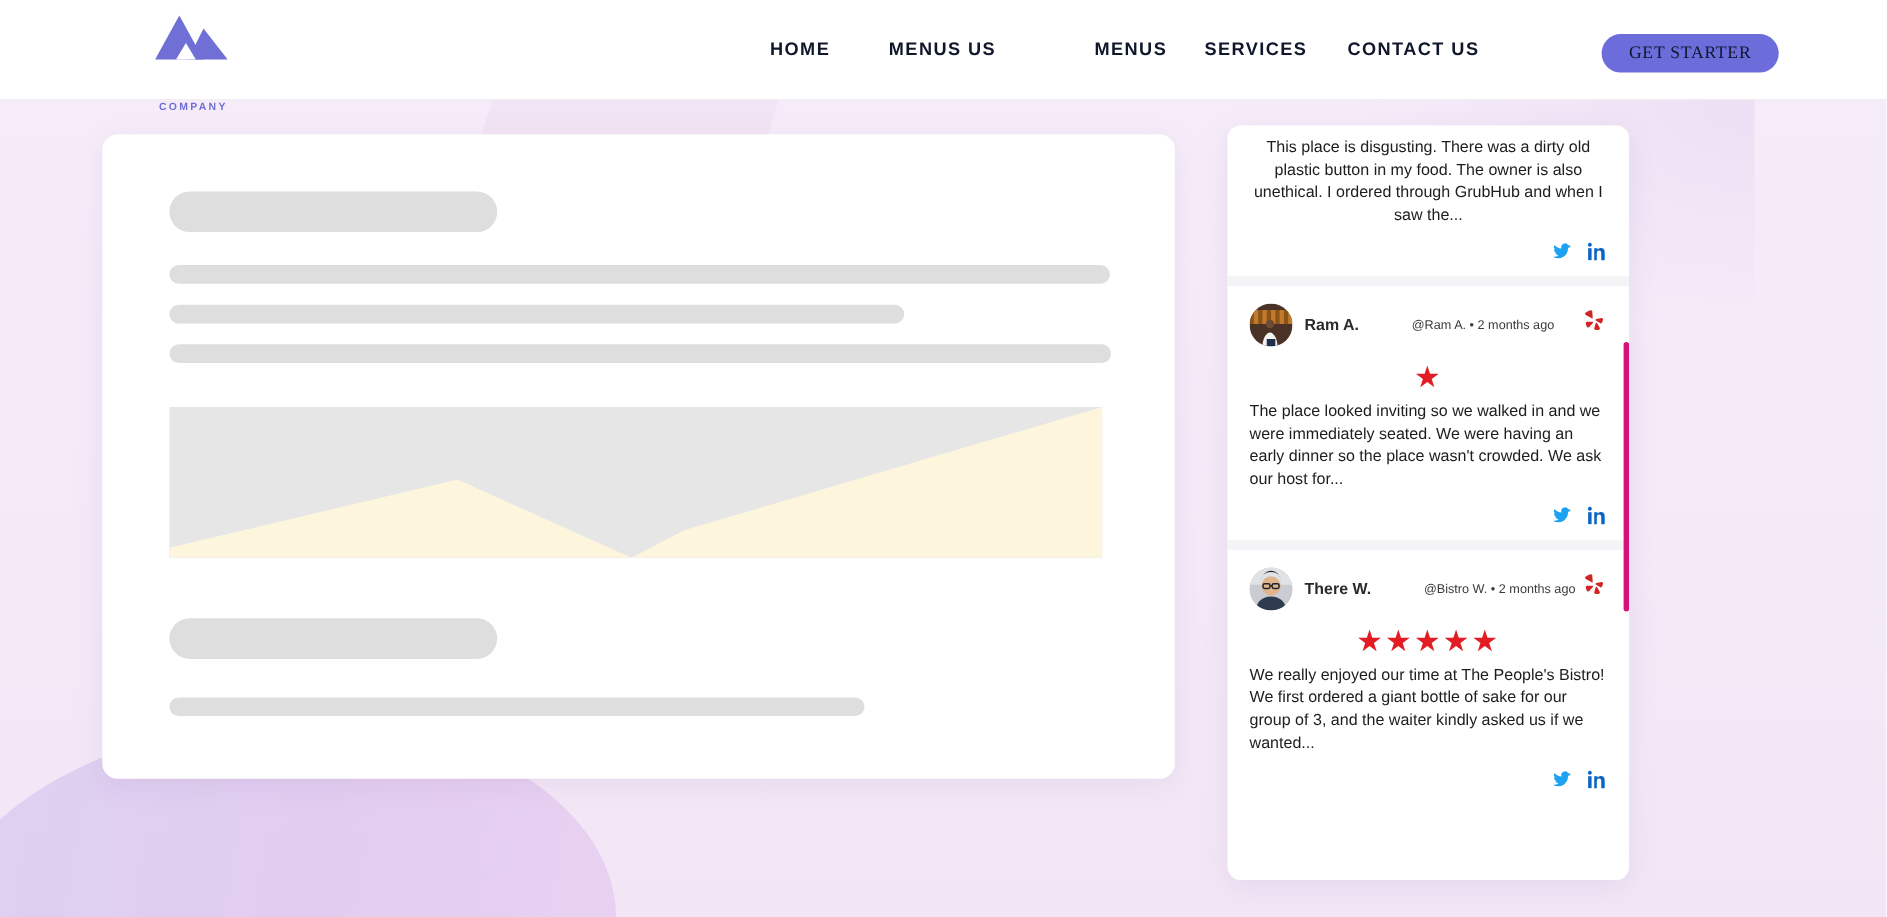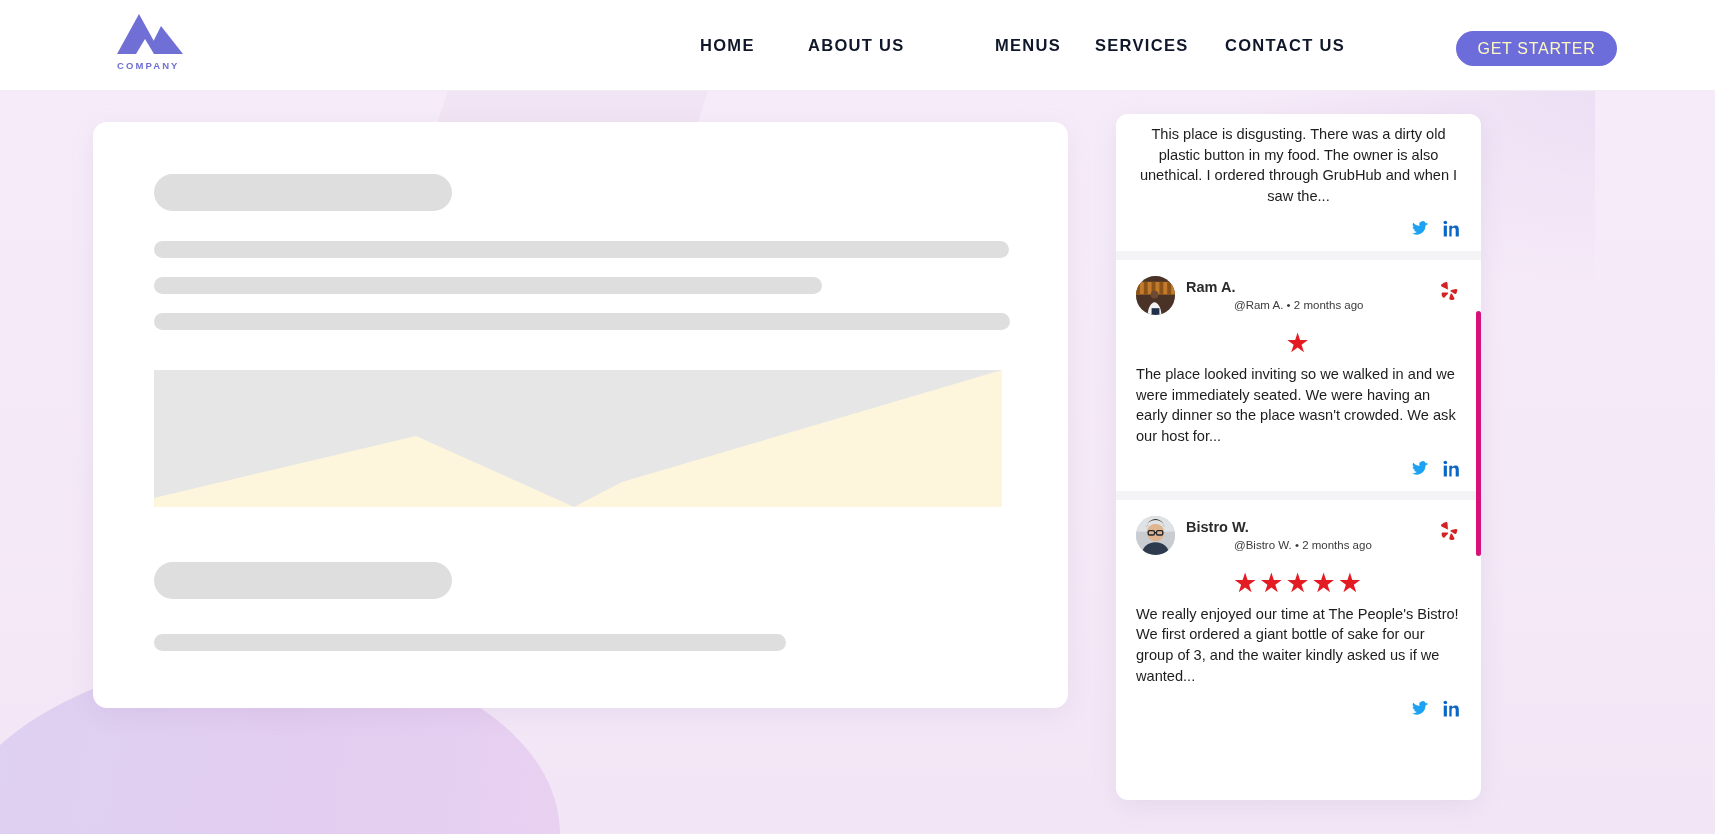--- a/index.html
+++ b/index.html
@@ -34,21 +34,22 @@
   }
 
   .brand {
     position: absolute;
     left: 117px;
     top: 12px;
     width: 90px;
     height: 66px;
     display: flex;
     flex-direction: column;
-    align-items: flex-start;
+    align-items: flex-end;
+    gap: 32px;
   }
   .brand-mark { width: 66px; height: 44px; display:block; }
   .brand-word {
     margin-top: 4px;
     font-size: 9.5px;
     letter-spacing: 2.1px;
     font-weight: 700;
     color: #6f6fd6;
     font-family: "Liberation Sans", sans-serif;
   }
@@ -78,25 +79,25 @@
   .nl-contact  { position:absolute; left: 525px; top: 36px; }
 
   .cta {
     position: absolute;
     left: 1456px;
     top: 31px;
     width: 161px;
     height: 35px;
     border-radius: 18px;
     background: #6c6ddb;
-    color: #fef9c3;
+    color: #0f172a;
     border: none;
     font-size: 16px;
     letter-spacing: 0.7px;
-    font-family: Liberation Sans, sans-serif;
+    font-family: Liberation Serif, serif;
     cursor: pointer;
     display: flex;
     align-items: center;
     justify-content: center;
   }
 
   
   .canvas {
     position: absolute;
     left: 0; top: 91px;
@@ -191,21 +192,21 @@
     height: 44px;
   }
   .avatar {
     width: 39px; height: 39px;
     border-radius: 50%;
     overflow: hidden;
     flex: 0 0 39px;
     background: #cfcfcf;
   }
   .avatar svg { display:block; width:100%; height:100%; }
-  .rv-names { display:flex; flex-direction:column; justify-content:flex-end; }
+  .rv-names { display:flex; flex-direction:row; justify-content:flex-end; }
   .rv-name {
     font-size: 14.5px;
     font-weight: 700;
     color: #2b2b2b;
     line-height: 1.25;
     font-family: "Liberation Sans", sans-serif;
   }
   .rv-meta {
     font-size: 11.5px;
     color: #3b3b3b;
@@ -281,21 +282,21 @@
           <polygon points="22,2 44,42 0,42" fill="#6f6fd6"></polygon>
           <polygon points="44,14 66,42 30,42" fill="#6f6fd6"></polygon>
           <polygon points="28,27 37,42 19,42" fill="#ffffff"></polygon>
         </svg>
       </span>
       <span class="brand-word">COMPANY</span>
     </div>
 
     <div class="navlinks">
       <a class="navlink nl-home">HOME</a>
-      <a class="navlink nl-about">ABOUT US</a>
+      <a class="navlink nl-about">MENUS US</a>
       <a class="navlink nl-menus">MENUS</a>
       <a class="navlink nl-services">SERVICES</a>
       <a class="navlink nl-contact">CONTACT US</a>
     </div>
 
     <button class="cta">GET STARTER</button>
   </div>
 
   <div class="canvas">
     <div class="canvas-inner"></div>
@@ -401,21 +402,21 @@
                 <rect x="0" y="0" width="40" height="16" fill="#dfe3e6"></rect>
                 <circle cx="20" cy="17" r="9" fill="#e0b48e"></circle>
                 <path d="M6 40c0-8 6-13 14-13s14 5 14 13z" fill="#2e3b4e"></path>
                 <path d="M11 12a9 9 0 0 1 18 0c0-5-4-8-9-8s-9 3-9 8z" fill="#2a2118"></path>
                 <rect x="12.5" y="15" width="6.5" height="4.5" rx="1.6" fill="none" stroke="#20242a" stroke-width="1.4"></rect>
                 <rect x="21" y="15" width="6.5" height="4.5" rx="1.6" fill="none" stroke="#20242a" stroke-width="1.4"></rect>
                 <line x1="19" y1="17" x2="21" y2="17" stroke="#20242a" stroke-width="1.4"></line>
               </svg>
             </span>
             <span class="rv-names">
-              <span class="rv-name">Bistro W.</span>
+              <span class="rv-name">There W.</span>
               <span class="rv-meta">
                 <span>@Bistro W.</span>
                 <span>•</span>
                 <span>2 months ago</span>
               </span>
             </span>
             <span class="yelp">
               <svg viewBox="0 0 24 26" xmlns="http://www.w3.org/2000/svg" aria-hidden="true">
                 <path fill="#d32323" d="M10.6 11.6 4.6 8.4c-.7-.4-.8-1.4-.2-2A10.6 10.6 0 0 1 8.9 4c.8-.2 1.6.4 1.6 1.2l.4 5.6c0 .7-.7 1.1-1.3.8z"></path>
                 <path fill="#d32323" d="M10.8 14.4c.5.3.5 1 .1 1.4l-3.4 3.6c-.6.6-1.5.4-1.9-.3a9.4 9.4 0 0 1-1-3.2c-.1-.8.6-1.5 1.4-1.4z"></path>

